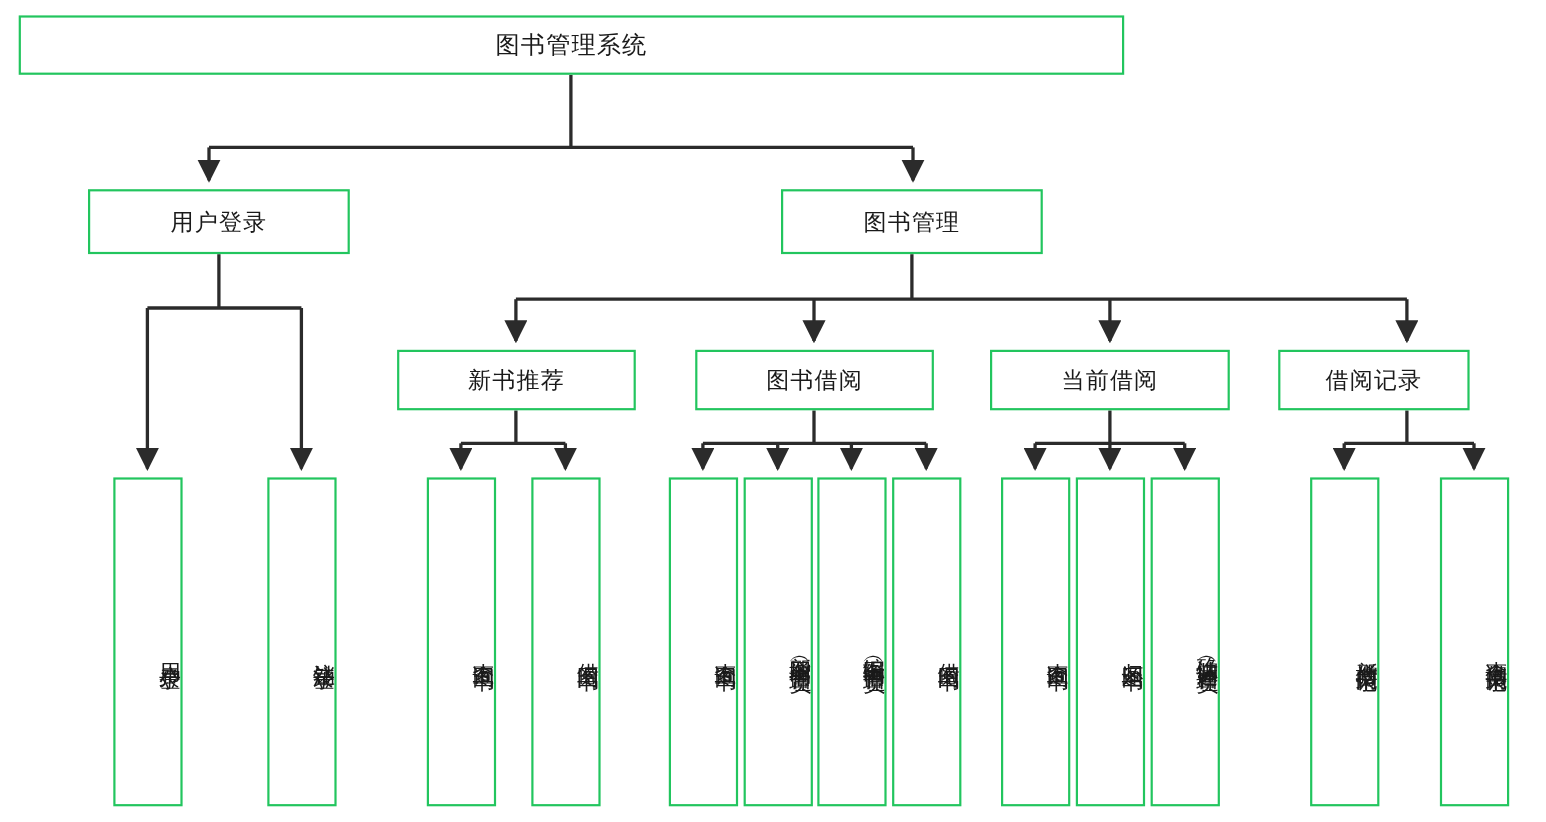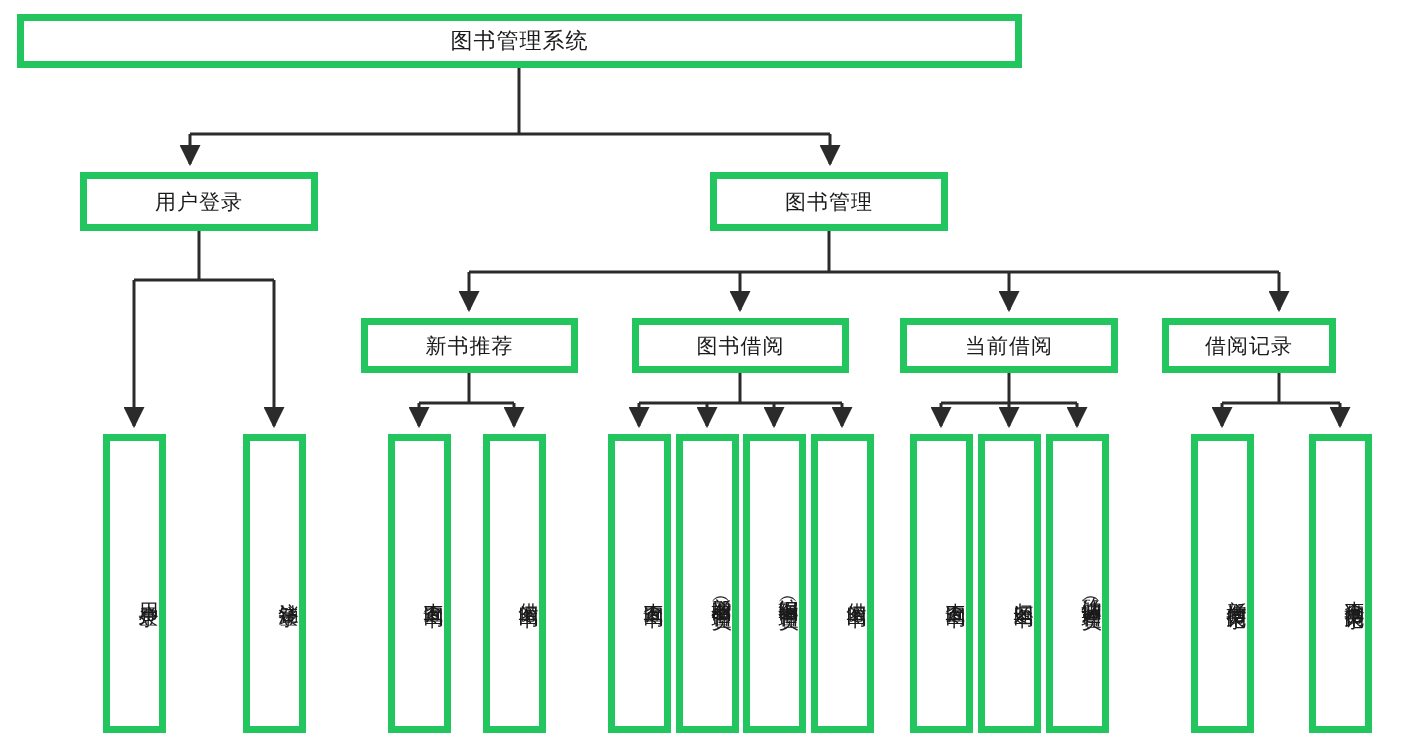--- a/index.html
+++ b/index.html
@@ -9,21 +9,21 @@
     font-family:"Liberation Sans","DejaVu Sans",sans-serif;
     overflow:hidden;
   }
   #stage{position:relative;width:1405px;height:747px;}
   #wires{position:absolute;left:0;top:0;width:1405px;height:747px;}
 
   .node{
     position:absolute;
     box-sizing:border-box;
     background:#ffffff;
-    border:7px solid #22c55e;
+    border:2px solid #22c55e;
     display:flex;
     align-items:center;
     justify-content:center;
     color:#1a1a1a;
   }
   .node.horiz{
     font-size:21px;
     letter-spacing:1px;
   }
   .node.vert{

